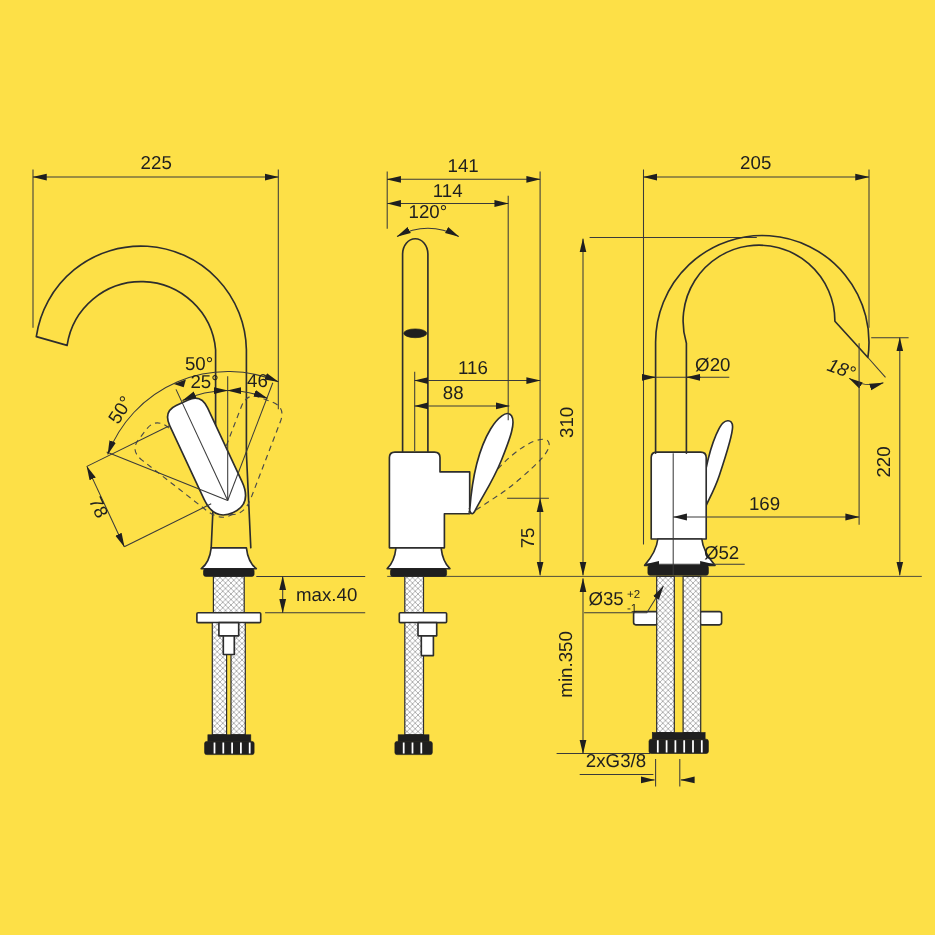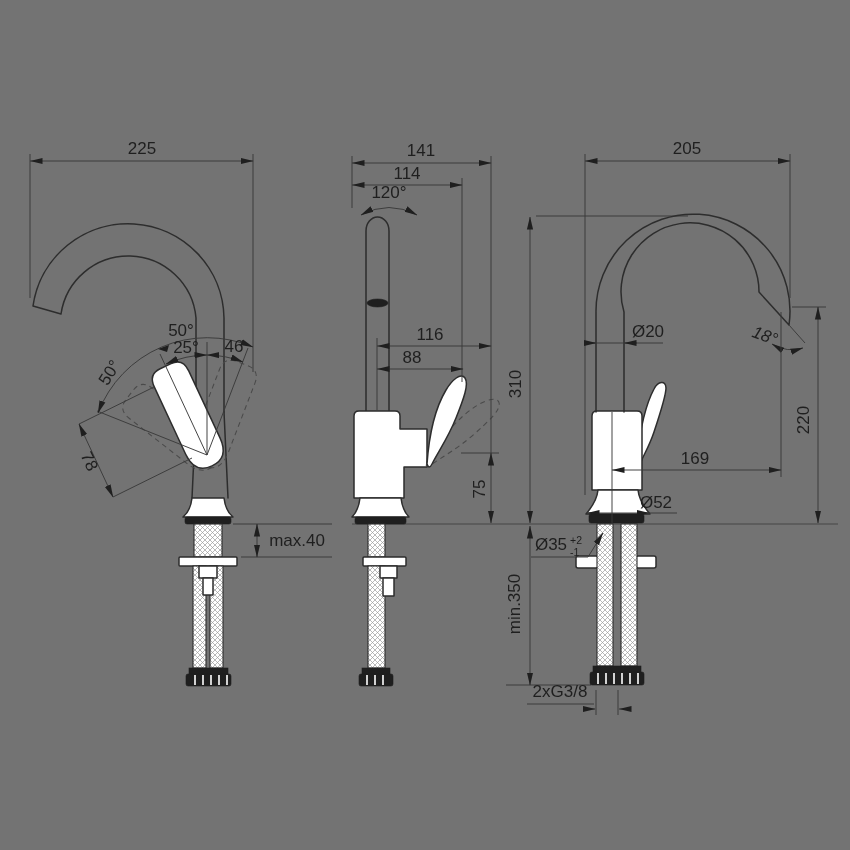--- a/index.html
+++ b/index.html
@@ -1,16 +1,16 @@
 <!DOCTYPE html>
 <html><head>
 <meta charset="utf-8">
 <style>
   html,body{margin:0;padding:0;background:#fff;}
-  #stage{position:relative;width:850px;height:850px;background:#737373;overflow:hidden;
+  #stage{position:relative;width:850px;height:850px;background:#fde047;overflow:hidden;
          font-family:"Liberation Sans", sans-serif;}
   svg{position:absolute;left:0;top:0;}
   svg text{font-family:"Liberation Sans", sans-serif;font-size:17px;fill:#1f1f1f;}
   svg text.small{font-size:10.5px;}
   svg text.it{font-style:italic;}
   .part{fill:none;stroke:#2d2d2d;stroke-width:1.5;stroke-linejoin:round;stroke-linecap:round;}
   .partw{fill:#ffffff;stroke:#2d2d2d;stroke-width:1.5;stroke-linejoin:round;}
   .dash{fill:none;stroke:#4a4a4a;stroke-width:1.05;stroke-dasharray:5 4;stroke-linejoin:round;}
   .dim{fill:none;stroke:#3a3a3a;stroke-width:0.95;}
   .thin{fill:none;stroke:#3a3a3a;stroke-width:0.8;}

